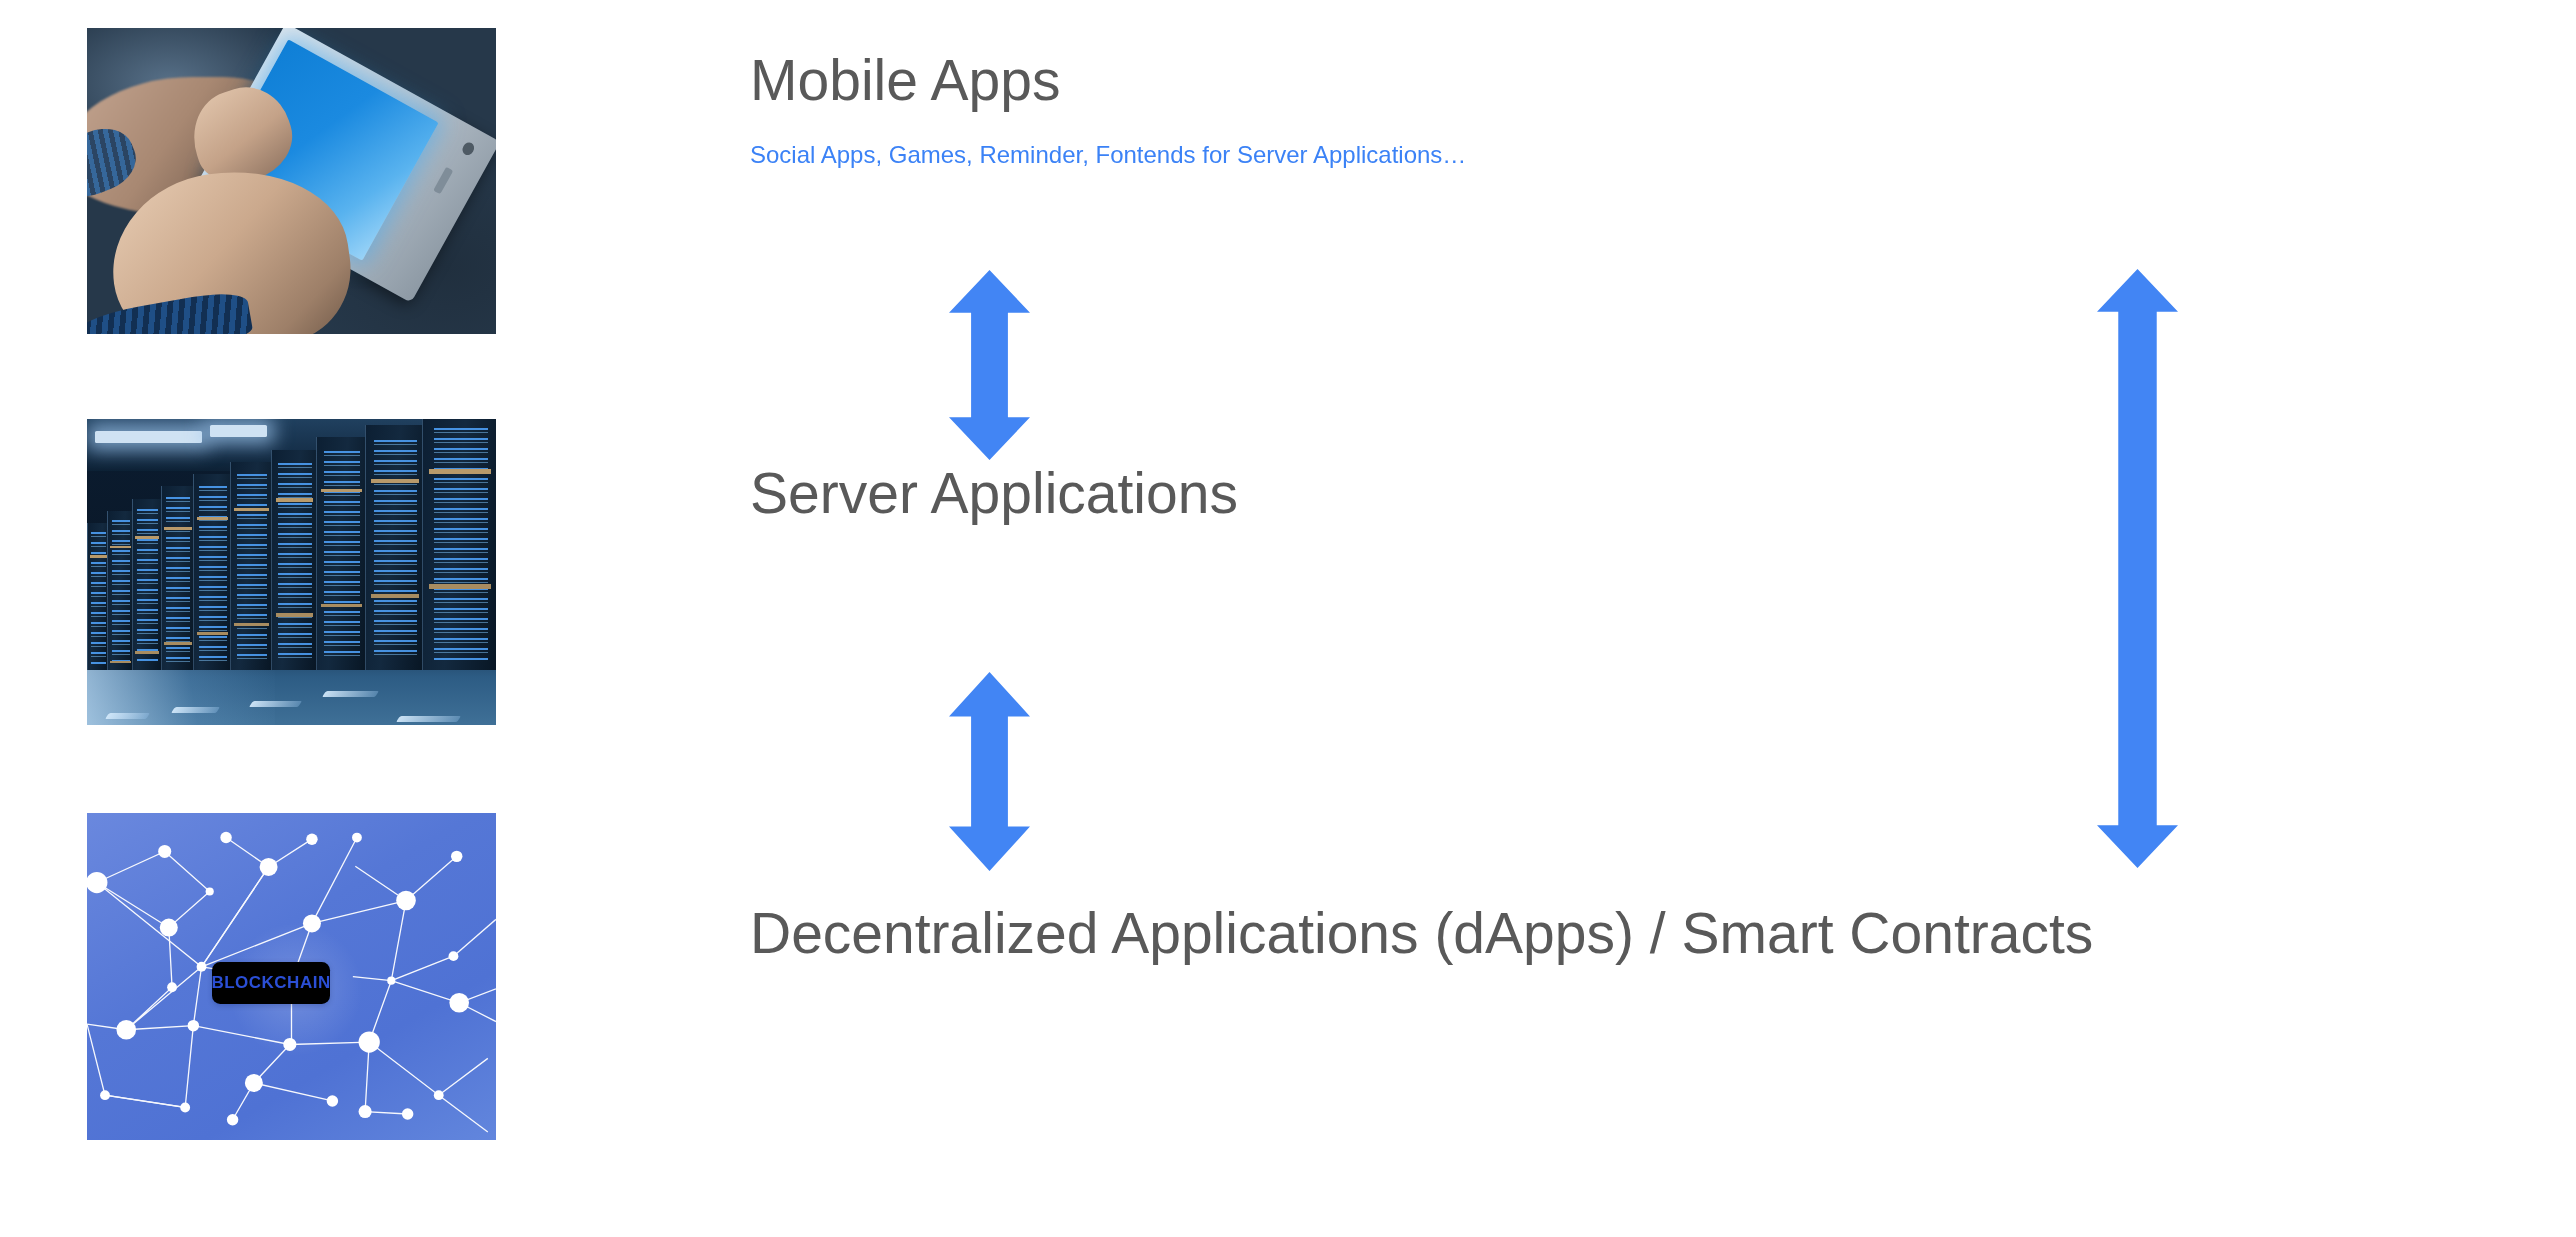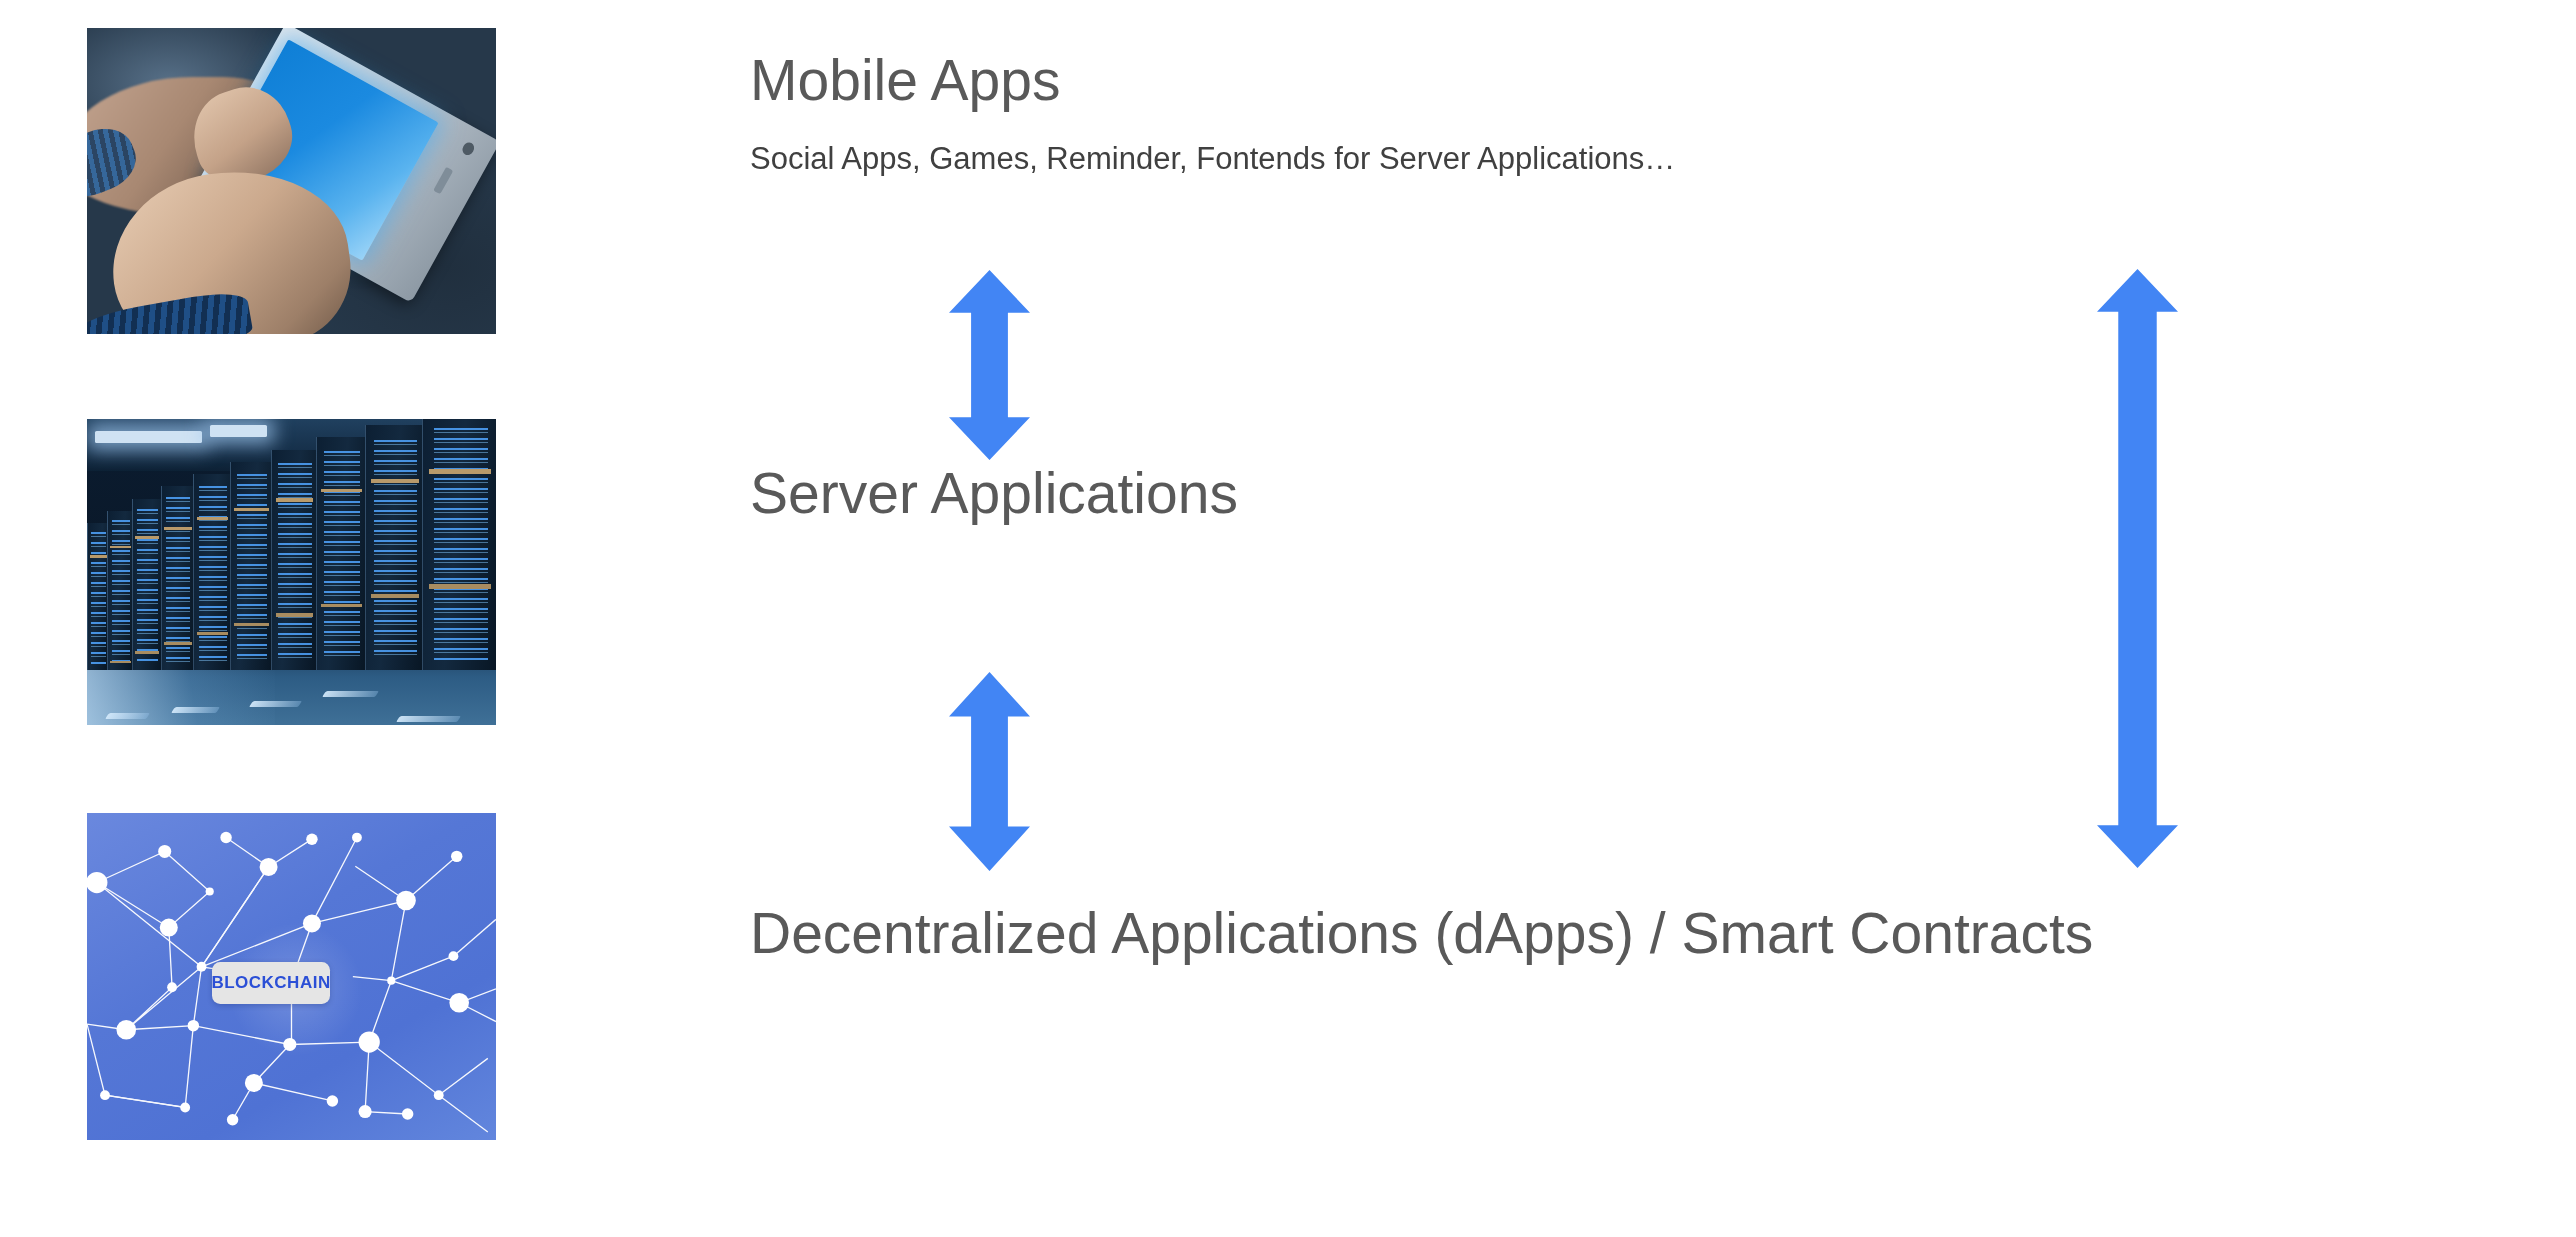--- a/index.html
+++ b/index.html
@@ -187,21 +187,21 @@
     position: absolute; left: 34%; top: 34%;
     width: 34%; height: 40%;
     border-radius: 50%;
     background: radial-gradient(circle, rgba(255,255,255,.18) 0%, rgba(255,255,255,0) 70%);
   }
   .bc-svg { position: absolute; inset: 0; }
   .bc-label {
     position: absolute;
     left: 30.5%; top: 45.5%;
     width: 29%; height: 13%;
-    background: #e5e5e5;
+    background: #000000;
     border-radius: 8.2px;
     display: flex;
     align-items: center;
     justify-content: center;
     box-shadow: 0 1.6px 5px rgba(20,40,110,.25);
   }
   .bc-label span {
     font-family: "Liberation Sans", sans-serif;
     font-weight: bold;
     font-size: 17px;
@@ -218,23 +218,23 @@
     font-weight: normal;
     font-size: 57px;
     line-height: 1.04;
     color: #595959;
     white-space: nowrap;
   }
   .block p {
     margin: 32px 0 0 0;
     font-family: "Liberation Sans", sans-serif;
     font-weight: normal;
-    font-size: 31px;
+    font-size: 24px;
     line-height: 1.1;
-    color: #404040;
+    color: #3b82f6;
     white-space: nowrap;
   }
   #block-mobile { top: 51px; }
   #block-server { top: 464px; }
   #block-chain  { top: 904px; }
 
   
   .arrow { position: absolute; }
   #arrow-mobile-server { left: 949px; top: 270px;  width: 81px; height: 190px; }
   #arrow-server-chain  { left: 949px; top: 672px;  width: 81px; height: 199px; }

